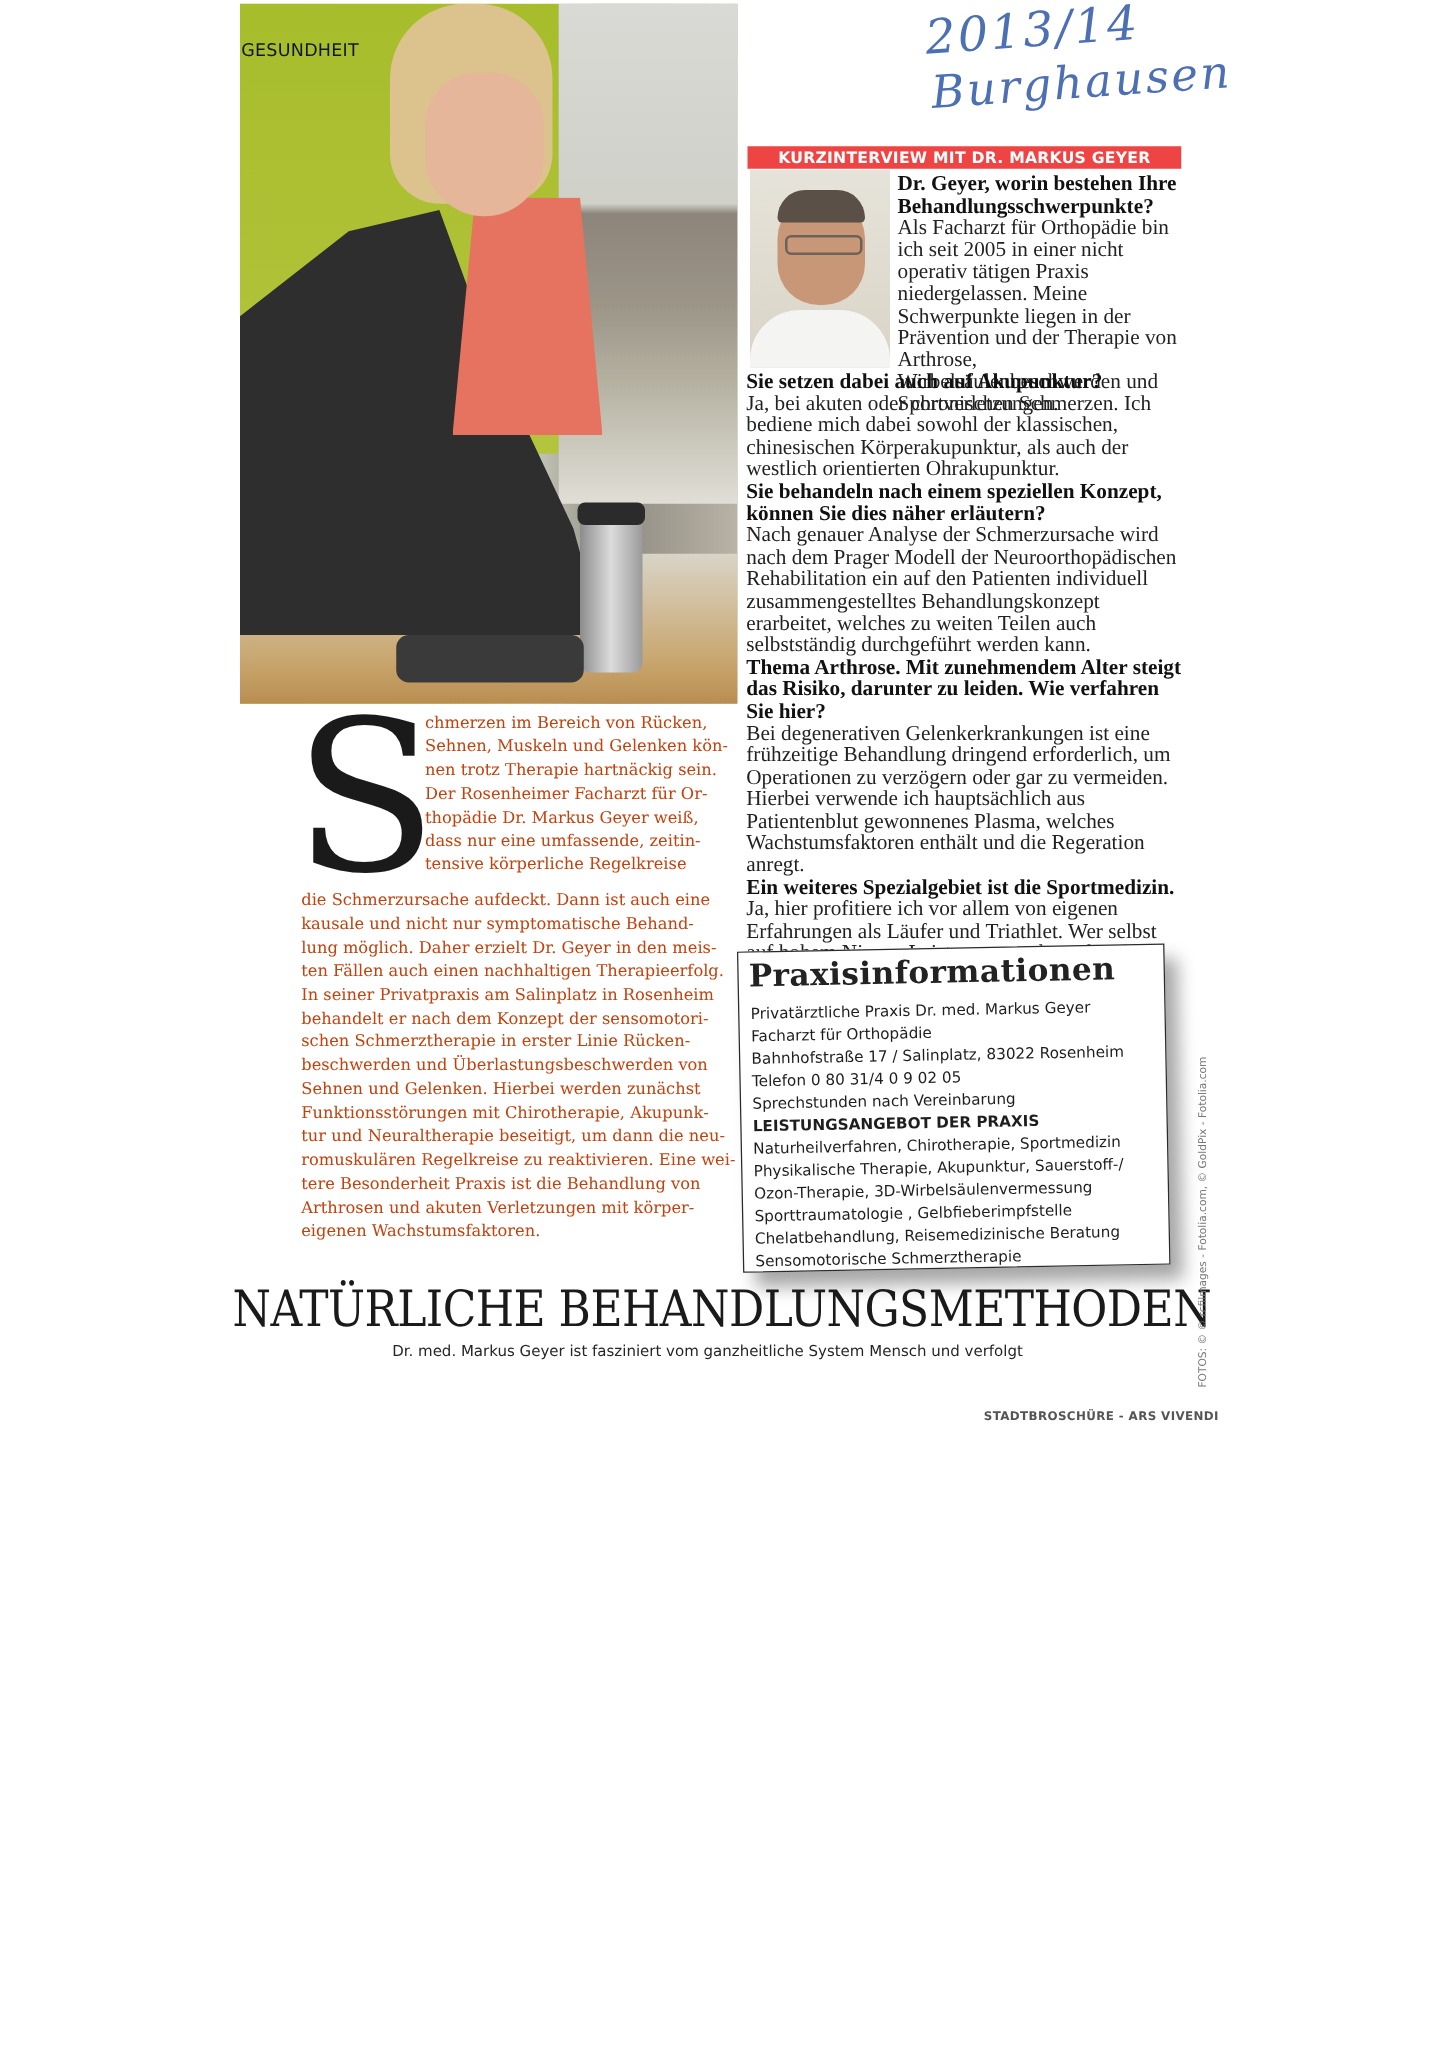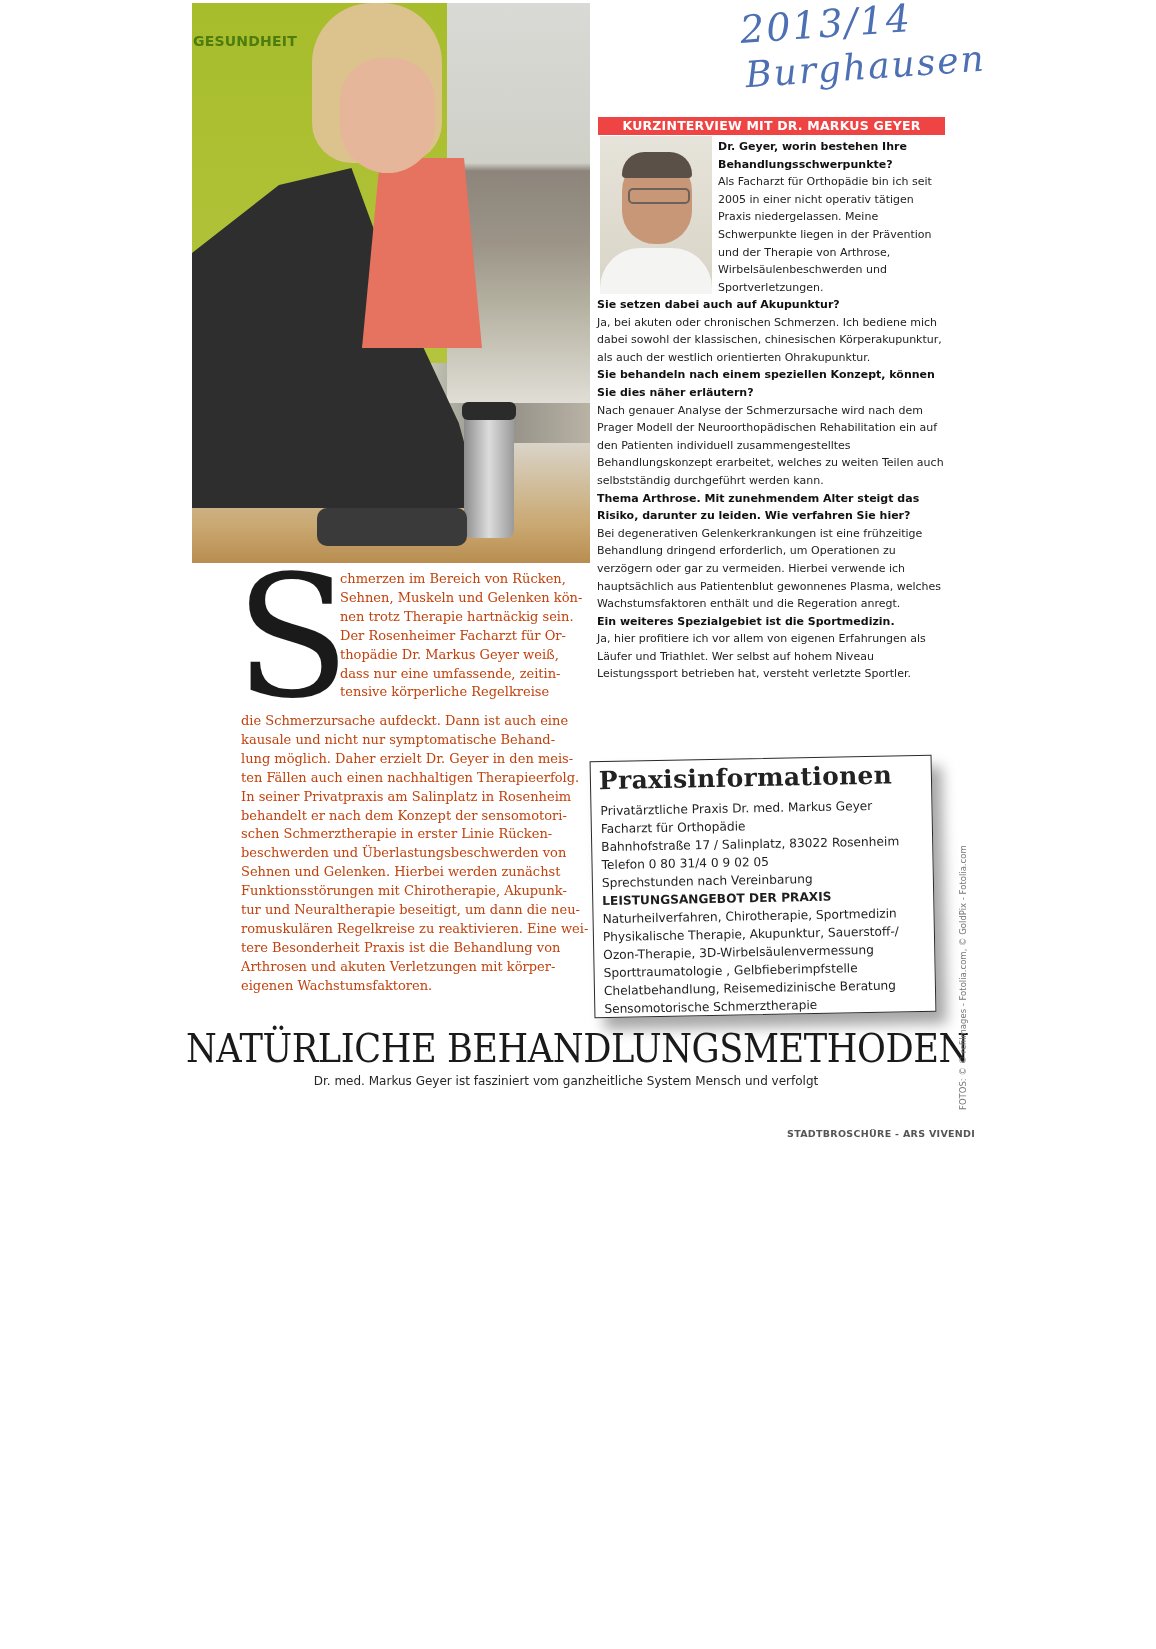--- a/index.html
+++ b/index.html
@@ -28,39 +28,39 @@
   .hero .desk { left: 0; top: 440px; width: 398px; height: 120px; background: linear-gradient(180deg, #d9d4c8, #c9a770 70%, #b98d50); }
   .hero .hair { left: 120px; top: 0; width: 130px; height: 160px; border-radius: 60px 60px 40px 40px; background: #dcc28d; }
   .hero .face { left: 148px; top: 55px; width: 95px; height: 115px; border-radius: 45px 45px 50px 50px; background: #e5b69a; }
   .hero .shirt { left: 170px; top: 155px; width: 120px; height: 190px; background: #e5735f; clip-path: polygon(15% 0, 85% 0, 100% 100%, 0 100%); }
   .hero .jacket { left: 0; top: 165px; width: 290px; height: 340px; background: #2e2e2e;
     clip-path: polygon(30% 5%, 55% 0, 70% 35%, 92% 75%, 100% 100%, 0 100%, 0 25%); }
   .hero .mug { left: 272px; top: 405px; width: 50px; height: 130px; border-radius: 8px; background: linear-gradient(90deg, #8c8c8c, #dcdcdc, #9a9a9a); }
   .hero .mug::before { content: ""; position: absolute; left: -2px; top: -6px; width: 54px; height: 18px; border-radius: 6px; background: #2b2b2b; }
   .hero .phone { left: 125px; top: 505px; width: 150px; height: 38px; border-radius: 10px; background: #3a3a3a; }
   .section-tag {
-    left: 193px; top: 33px; font-family: "DejaVu Sans", sans-serif; font-weight: bold;
-    font-size: 14px; color: #4d7c0f; letter-spacing: 0.2px;
+    left: 193px; top: 33px; font-family: "DejaVu Sans", sans-serif; font-weight: normal;
+    font-size: 14px; color: #0f172a; letter-spacing: 0.2px;
   }
 
   
   .iv-bar {
     left: 598px; top: 117px; width: 347px; height: 18px; background: #ef4444; color: #fff;
     font-size: 12.5px; font-weight: bold; text-align: center; line-height: 18px; letter-spacing: 0.2px;
   }
   .portrait {
     left: 600px; top: 136px; width: 112px; height: 158px; overflow: hidden;
     background: linear-gradient(180deg, #e6e3da, #d9d4c6);
   }
   .portrait .head { left: 22px; top: 20px; width: 70px; height: 88px; border-radius: 36px 36px 34px 34px; background: #c89778; }
   .portrait .hairline { left: 22px; top: 16px; width: 70px; height: 26px; border-radius: 36px 36px 6px 6px; background: #5b5048; }
   .portrait .glasses { left: 28px; top: 52px; width: 58px; height: 12px; border: 2px solid #6d6258; border-radius: 5px; }
   .portrait .body { left: 0; top: 112px; width: 112px; height: 60px; border-radius: 40px 40px 0 0; background: #f4f4f2; }
 
-  .iv-text { font-size: 11px; line-height: 17.6px; color: #222; }
+  .iv-text { font-size: 17px; line-height: 17.6px; color: #222; font-family: Liberation Serif, serif; }
   .iv-text .q { font-weight: bold; color: #111; }
   .iv-first { left: 718px; top: 138px; width: 228px; }
   .iv-rest { left: 597px; top: 296px; width: 350px; }
 
   
   .dropcap {
     left: 235px; top: 563px; font-family: "DejaVu Serif", serif; font-size: 168px; line-height: 150px; color: #1a1a1a;
   }
   .body-col { font-family: "DejaVu Serif", serif; font-size: 13px; line-height: 18.9px; color: #c2410c; text-align: justify; }
   .body-top { left: 340px; top: 570px; width: 244px; }

